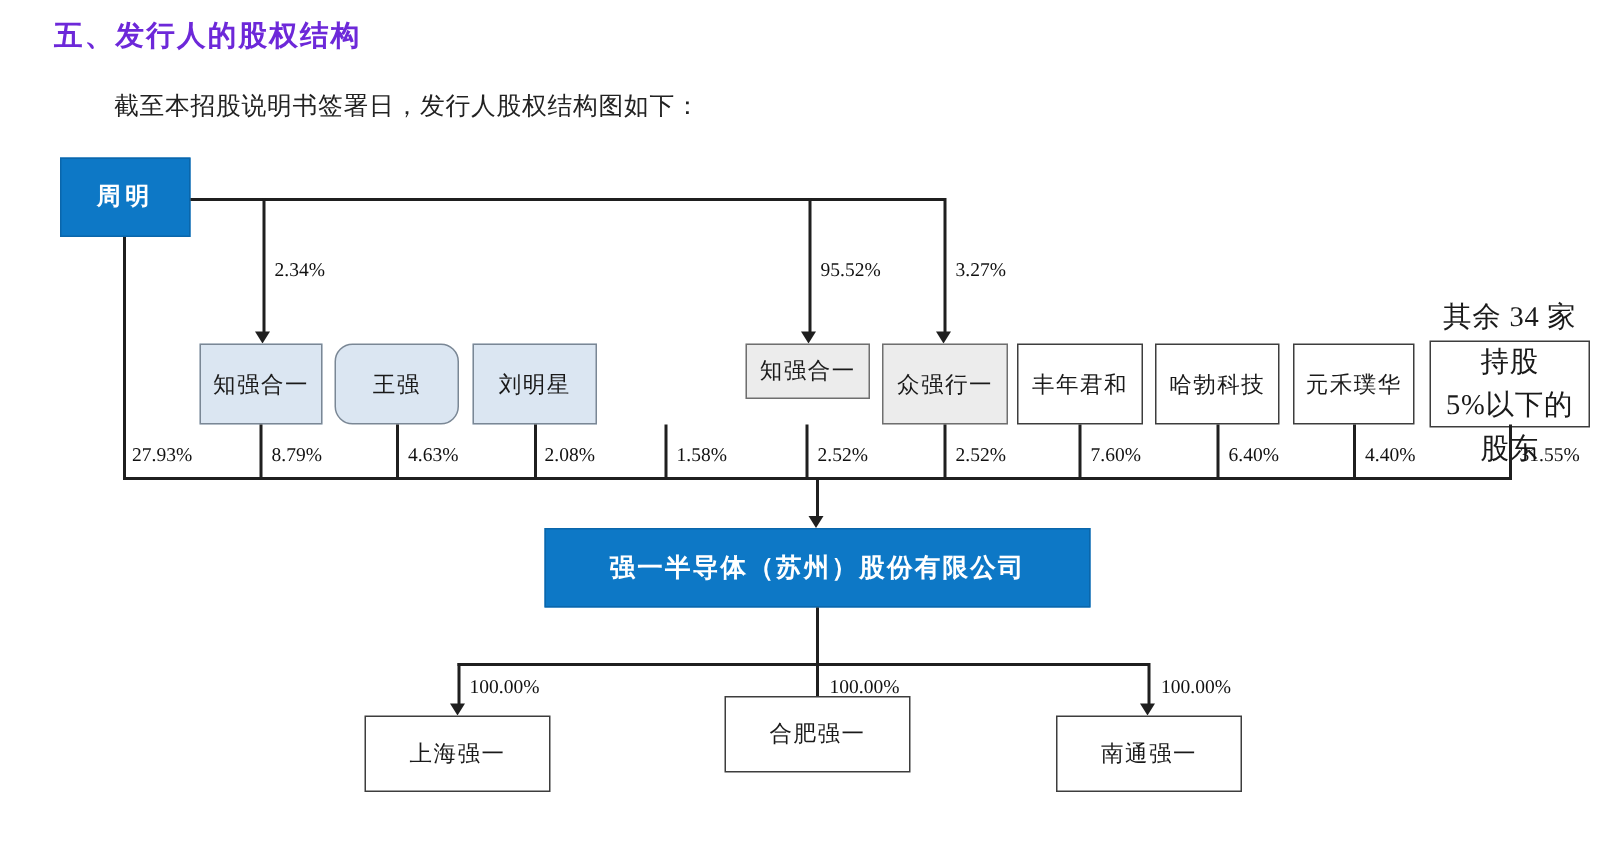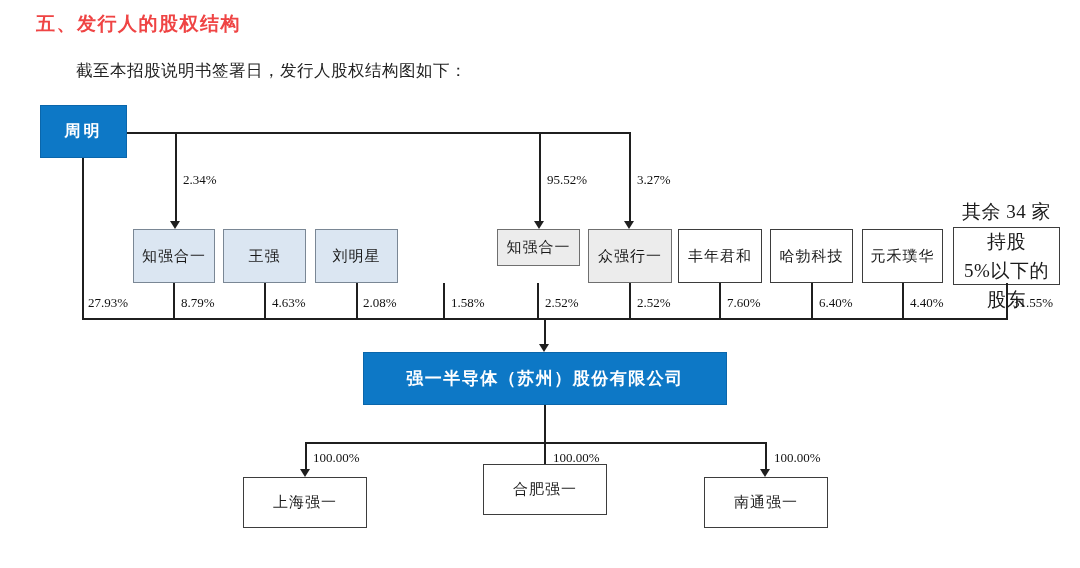--- a/index.html
+++ b/index.html
@@ -3,21 +3,21 @@
 <meta charset="utf-8">
 <style>
   html,body{margin:0;padding:0;background:#fff;}
   .canvas{
     position:relative;width:1080px;height:568px;background:#ffffff;
     font-family:"Liberation Serif", serif;color:#1a1a1a;overflow:hidden;
   }
   .title{
     position:absolute;left:36px;top:11px;margin:0;
     font-family:"Liberation Sans", sans-serif;
-    font-size:19px;font-weight:bold;color:#ef4444;letter-spacing:1.5px;
+    font-size:19px;font-weight:bold;color:#6d28d9;letter-spacing:1.5px;
   }
   .intro{
     position:absolute;left:76px;top:60px;margin:0;
     font-size:16.5px;color:#222;letter-spacing:0.5px;
   }
   .box{
     position:absolute;box-sizing:border-box;
     display:flex;align-items:center;justify-content:center;
     font-size:15px;letter-spacing:1px;text-align:center;color:#1a1a1a;
   }
@@ -63,21 +63,21 @@
   <div class="arr" style="left:534px;top:221px;"></div>
   <div class="pct" style="left:547px;top:172px;">95.52%</div>
 
   <div class="vline" style="left:629px;top:132px;height:90px;"></div>
   <div class="arr" style="left:624px;top:221px;"></div>
   <div class="pct" style="left:637px;top:172px;">3.27%</div>
 
   <div class="box lightblue" style="left:133px;top:229px;width:82px;height:54px;">
       <span>知强合一</span>
     </div>
-  <div class="box lightblue" style="left:223px;top:229px;width:83px;height:54px;">
+  <div class="box lightblue" style="left:223px;top:229px;width:83px;height:54px;border-radius:12px;">
       <span>王强</span>
     </div>
   <div class="box lightblue" style="left:315px;top:229px;width:83px;height:54px;">
       <span>刘明星</span>
     </div>
   <div class="box gray" style="left:497px;top:229px;width:83px;height:37px;">
       <span>知强合一</span>
     </div>
   <div class="box gray" style="left:588px;top:229px;width:84px;height:54px;">
       <span>众强行一</span>

